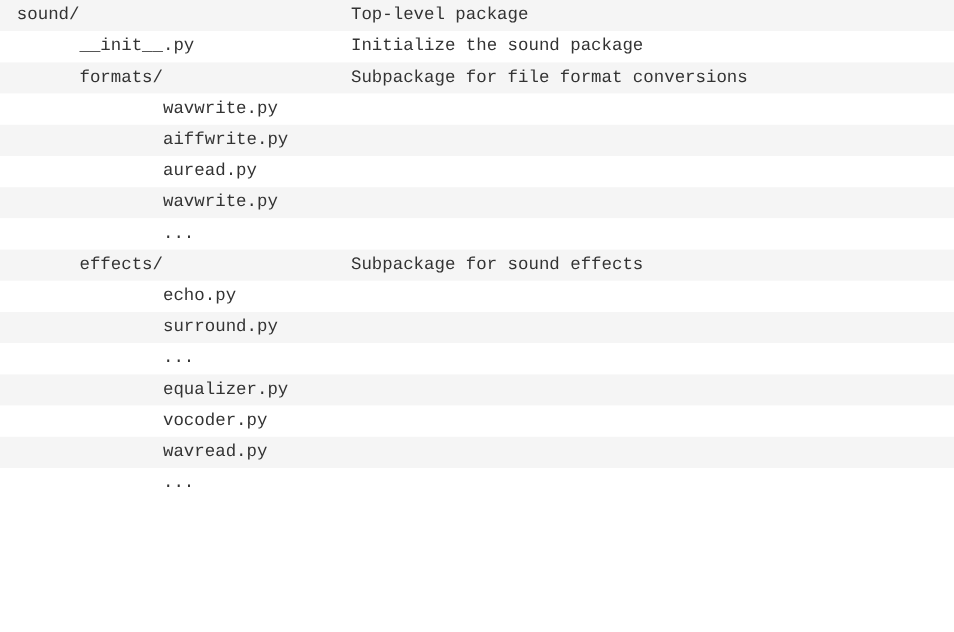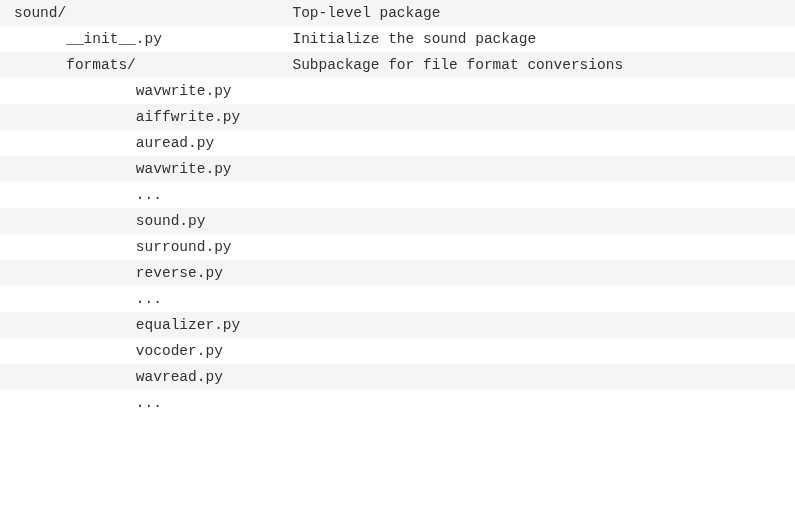--- a/index.html
+++ b/index.html
@@ -39,21 +39,21 @@
 
 <div class="code-block">
   <div class="line">sound/                          Top-level package</div>
   <div class="line">      __init__.py               Initialize the sound package</div>
   <div class="line">      formats/                  Subpackage for file format conversions</div>
   <div class="line">              wavwrite.py</div>
   <div class="line">              aiffwrite.py</div>
   <div class="line">              auread.py</div>
   <div class="line">              wavwrite.py</div>
   <div class="line">              ...</div>
-  <div class="line">              sound.py</div>
+  <div class="line">      effects/                  Subpackage for sound effects</div>
+  <div class="line">              echo.py</div>
   <div class="line">              surround.py</div>
-  <div class="line">              reverse.py</div>
   <div class="line">              ...</div>
   <div class="line">              equalizer.py</div>
   <div class="line">              vocoder.py</div>
   <div class="line">              wavread.py</div>
   <div class="line">              ...</div>
 </div>
 
 </body></html>

